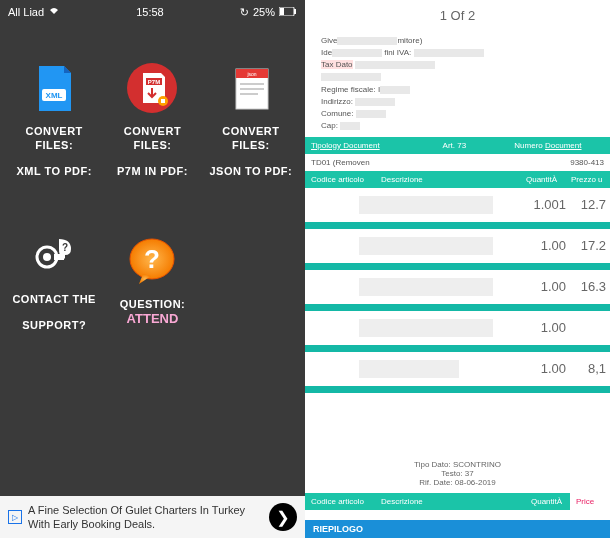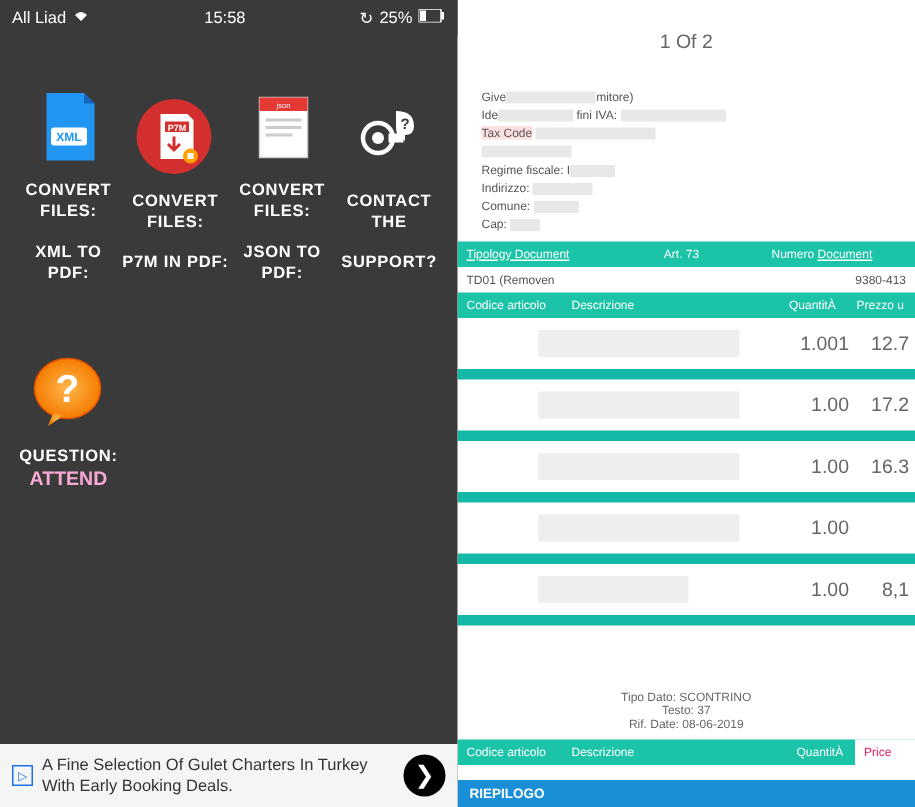--- a/index.html
+++ b/index.html
@@ -1,33 +1,33 @@
 <!DOCTYPE html>
 <html><head>
 <meta charset="utf-8">
 <style>
 * { margin: 0; padding: 0; box-sizing: border-box; }
 body { font-family: Arial, sans-serif; background: #fff; width: 610px; height: 538px; overflow: hidden; display: flex; }
 .left-panel { width: 305px; height: 538px; background: #3a3a3a; display: flex; flex-direction: column; position: relative; }
 .status-bar { height: 20px; background: #3a3a3a; color: #fff; display: flex; align-items: center; padding: 12px 8px; font-size: 11px; justify-content: space-between; }
 .status-left { display: flex; align-items: center; gap: 4px; }
 .status-right { display: flex; align-items: center; gap: 4px; }
-.app-grid { flex: 1; display: grid; grid-template-columns: 1fr 1fr 1fr 1fr; grid-template-rows: repeat(3, 1fr); padding: 20px 10px; }
+.app-grid { flex: 1; display: grid; grid-template-columns: 1fr 1fr 1fr; grid-template-rows: repeat(3, 1fr); padding: 20px 10px; gap: 10px; }
 .app-item { display: flex; flex-direction: column; align-items: center; justify-content: center; color: #fff; text-align: center; font-size: 11px; line-height: 1.3; cursor: pointer; }
 .app-icon { width: 55px; height: 55px; margin-bottom: 8px; display: flex; align-items: center; justify-content: center; }
 .app-label1 { font-weight: bold; letter-spacing: 0.5px; }
 .app-label2 { font-weight: bold; letter-spacing: 0.5px; margin-top: 12px; }
 .attend { color: #f9a8d4; font-weight: bold; font-size: 13px; }
 .ad-banner { position: absolute; bottom: 0; left: 0; right: 0; height: 42px; background: #f5f5f5; display: flex; align-items: center; padding: 0 8px; }
 .ad-badge { width: 14px; height: 14px; border: 1px solid #1a73e8; color: #1a73e8; font-size: 8px; display: flex; align-items: center; justify-content: center; margin-right: 6px; }
 .ad-text { flex: 1; font-size: 11px; color: #333; line-height: 1.3; }
 .ad-arrow { width: 28px; height: 28px; border-radius: 50%; background: #000; color: #fff; display: flex; align-items: center; justify-content: center; font-size: 16px; }
 
 .right-panel { width: 305px; height: 538px; background: #fff; overflow: hidden; font-size: 9px; display: flex; flex-direction: column; }
-.page-indicator { text-align: center; font-size: 13px; color: #666; padding: 20px; }
+.page-indicator { text-align: center; font-size: 13px; color: #666; padding: 8px; }
 .doc-header { padding: 4px 16px; font-size: 8px; color: #555; line-height: 1.4; }
 .doc-header div { margin-bottom: 1px; }
 .redact { display: inline-block; background: #e8e8e8; height: 8px; vertical-align: middle; }
 .table-header { display: flex; background: #1bc4a8; color: #fff; font-size: 8px; }
 .table-header-dark { display: flex; background: #1bc4a8; color: #fff; font-size: 8px; }
 .th { padding: 4px 6px; }
 .th-link { color: #fff; text-decoration: underline; }
 .doc-row { display: flex; padding: 4px 6px; font-size: 8px; color: #555; }
 .items-table { flex: 1; }
 .item-row { display: flex; border-bottom: 7px solid #14b8a6; padding: 8px 4px; font-size: 13px; color: #666; align-items: center; min-height: 40px; }
@@ -152,21 +152,21 @@
     <div class="ad-arrow">❯</div>
   </div>
 </div>
 
 <div class="right-panel">
   <div class="page-indicator">1 Of 2</div>
 
   <div class="doc-header">
     <div><span>Give</span><span class="redact" style="width:60px"></span>mitore)</div>
     <div><span>Ide</span><span class="redact" style="width:50px"></span> <span>fini IVA:</span> <span class="redact" style="width:70px"></span></div>
-    <div><span style="background:#ffe0e0">Tax Code</span> <span class="redact" style="width:80px"></span></div>
+    <div><span style="background:#ffe0e0">Tax Dato</span> <span class="redact" style="width:80px"></span></div>
     <div><span class="redact" style="width:60px"></span></div>
     <div><span>Regime fiscale: I</span><span class="redact" style="width:30px"></span></div>
     <div><span>Indirizzo:</span> <span class="redact" style="width:40px"></span></div>
     <div><span>Comune:</span> <span class="redact" style="width:30px"></span></div>
     <div><span>Cap:</span> <span class="redact" style="width:20px"></span></div>
   </div>
 
   <div class="table-header">
     <div class="th th-link" style="flex:2">Tipology Document</div>
     <div class="th" style="flex:1">Art. 73</div>

